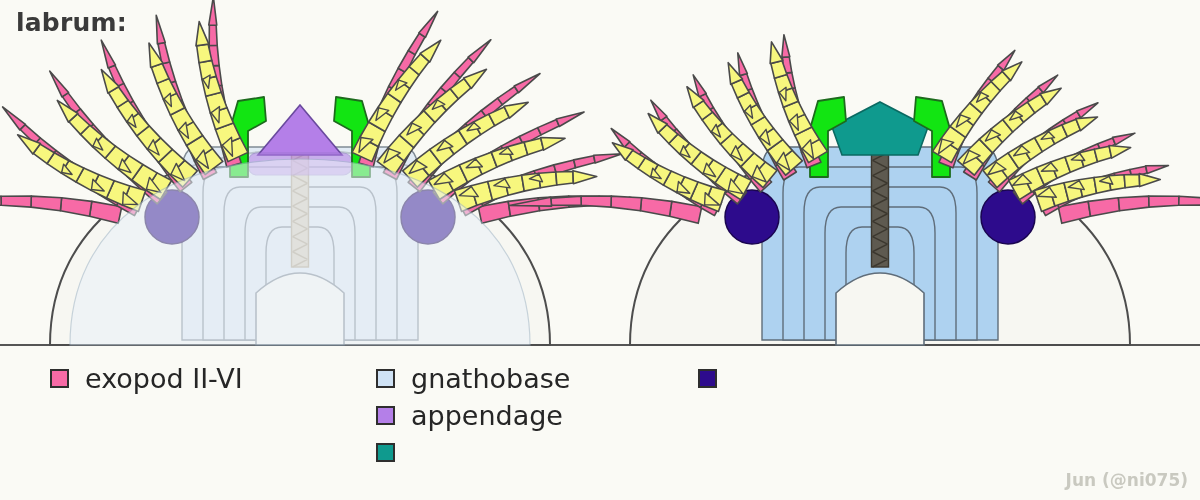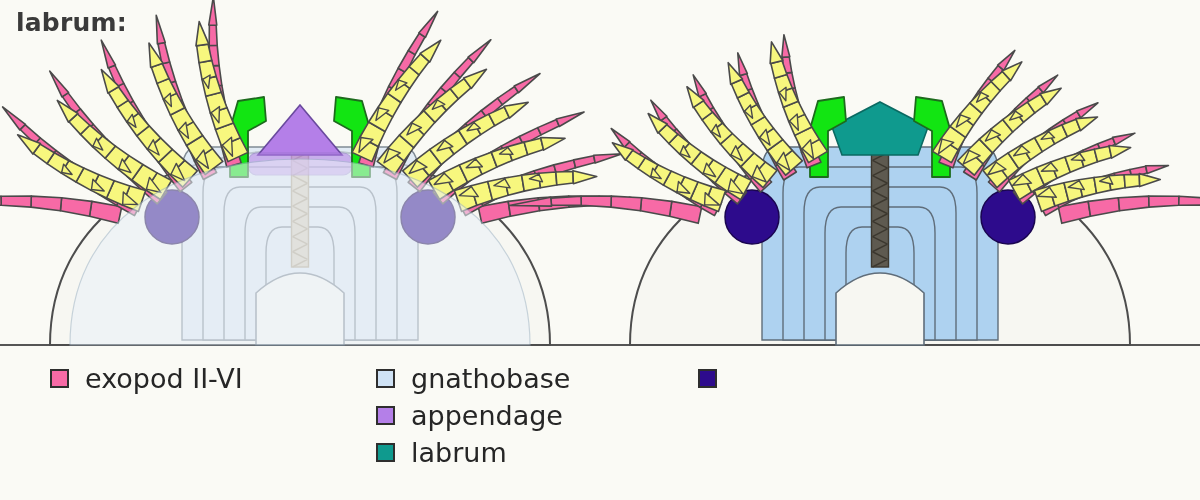--- a/index.html
+++ b/index.html
@@ -626,24 +626,24 @@
       <div class="leg-row">
         <span class="leg-sw" style="background: rgb(207, 226, 245);"></span>
         <span class="leg-tx">gnathobase</span>
       </div>
       <div class="leg-row">
         <span class="leg-sw" style="background: rgb(180, 127, 232);"></span>
         <span class="leg-tx">appendage</span>
       </div>
       <div class="leg-row">
         <span class="leg-sw" style="background: rgb(15, 154, 142);"></span>
-        <span class="leg-tx">labrum</span>
       </div>
     </div>
 
     <div class="leg-col" id="leg-col-3">
       <div class="leg-row">
         <span class="leg-sw" style="background: rgb(45, 11, 140);"></span>
       </div>
     </div>
   </div>
 
+  <div id="signature">Jun (@ni075)</div>
 </div>
 
 </body></html>

